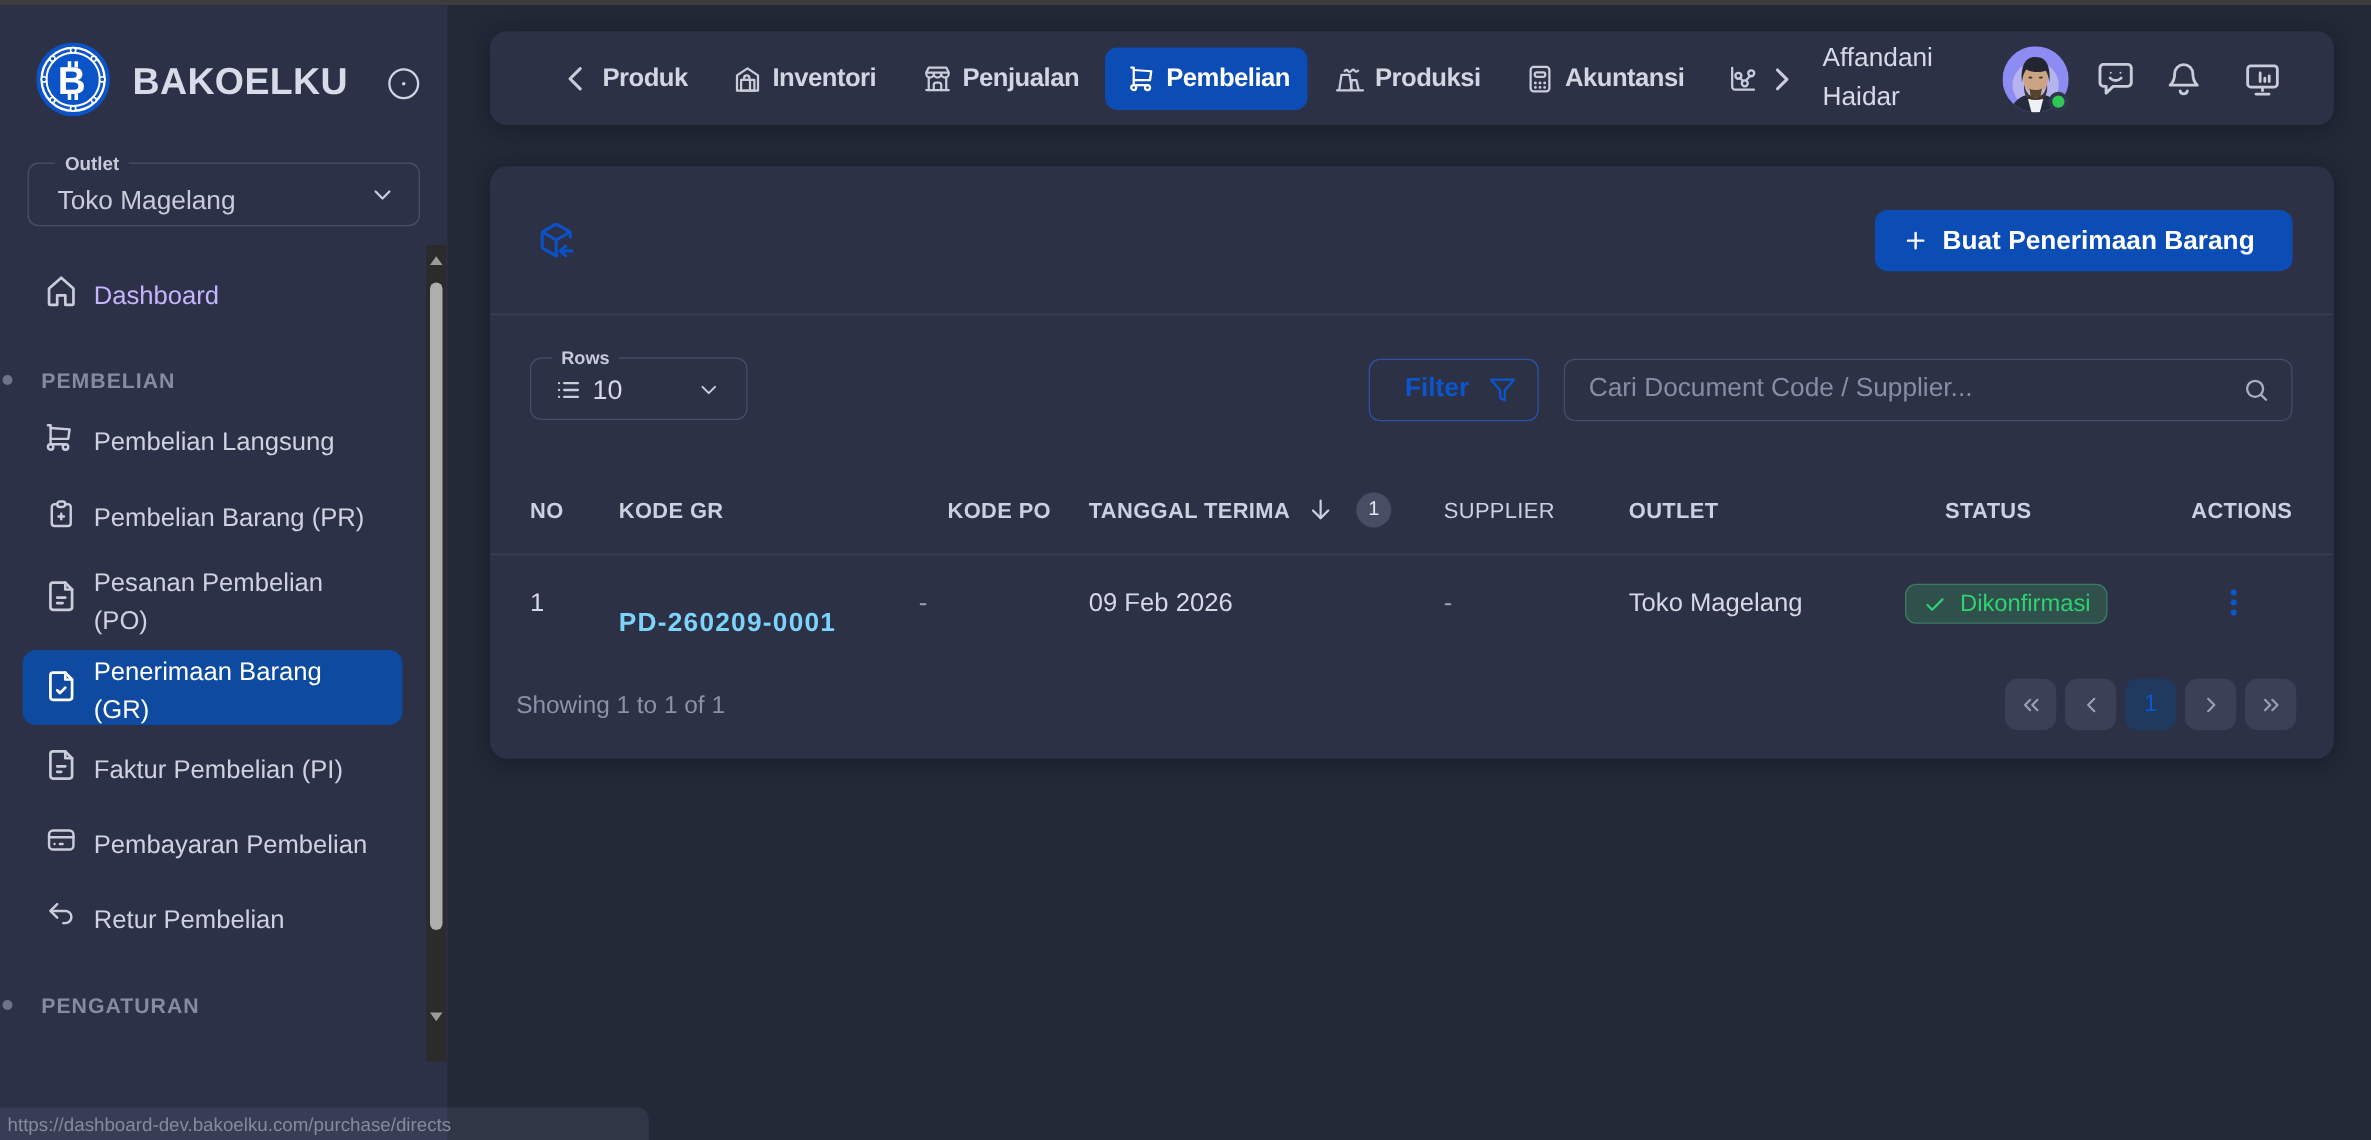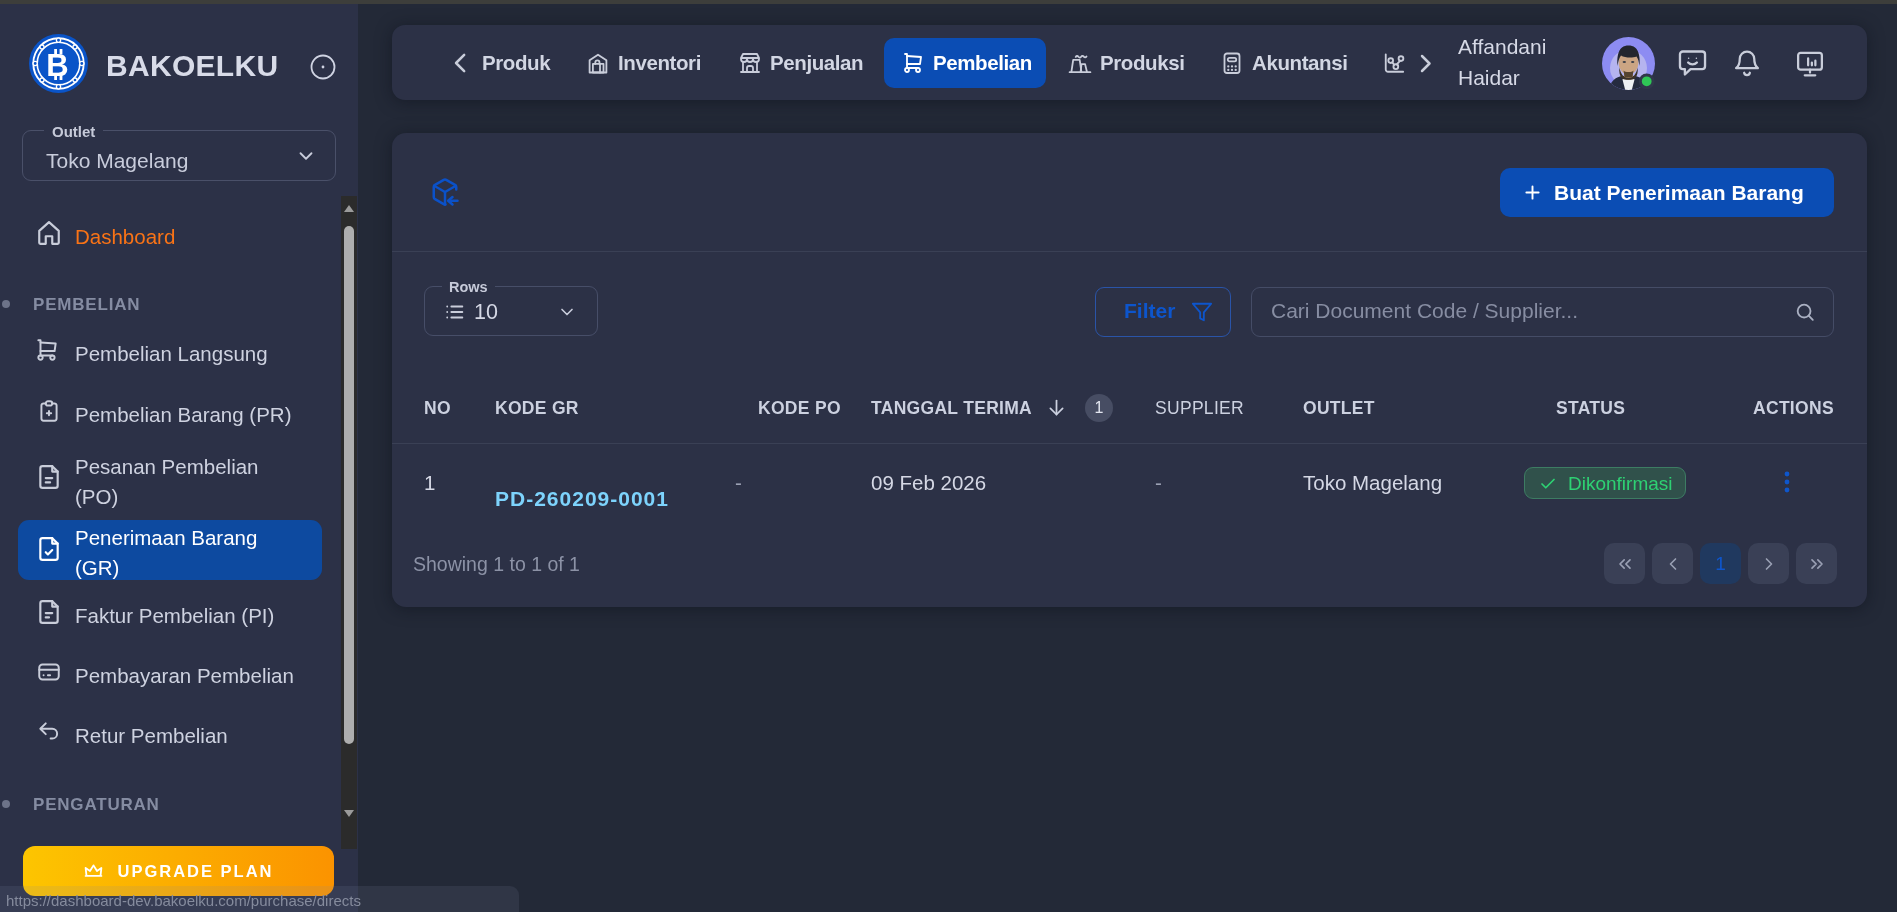--- a/index.html
+++ b/index.html
@@ -53,21 +53,21 @@
       <svg width="22" height="22" viewBox="0 0 24 24" fill="none" stroke="#c8ccdb" stroke-width="2" stroke-linecap="round" stroke-linejoin="round">
           <path d="m6 9 6 6 6-6"></path>
         </svg>
     </div>
 
     <div class="abs ico" style="left:36px;top:216px;">
       <svg width="26" height="26" viewBox="0 0 24 24" fill="none" stroke="currentColor" stroke-width="2" stroke-linecap="round" stroke-linejoin="round">
           <path d="m3 10 9-8 9 8v11a1 1 0 0 1-1 1h-5v-7h-6v7H4a1 1 0 0 1-1-1z"></path>
         </svg>
     </div>
-    <div class="abs" style="left:75px;top:221px;font-size:20.5px;color:#f97316;">Dashboard</div>
+    <div class="abs" style="left:75px;top:221px;font-size:20.5px;color:#c4b5fd;">Dashboard</div>
 
     <div class="abs" style="left:2px;top:296px;width:8px;height:8px;border-radius:50%;background:#6d7389;"></div>
     <div class="abs" style="left:33px;top:291px;font-size:17px;font-weight:bold;color:#858ca2;letter-spacing:0.8px;">PEMBELIAN</div>
 
     <div class="abs ico" style="left:34px;top:333px;">
       <svg width="26" height="26" viewBox="0 0 24 24" fill="none" stroke="currentColor" stroke-width="1.8" stroke-linecap="round" stroke-linejoin="round">
           <circle cx="6" cy="19" r="2"></circle>
           <circle cx="17" cy="19" r="2"></circle>
           <path d="M17 17H6V3H4"></path>
           <path d="m6 5 14 1-1 7H6"></path>
@@ -131,26 +131,20 @@
 
     <div class="abs" style="left:2px;top:796px;width:8px;height:8px;border-radius:50%;background:#6d7389;"></div>
     <div class="abs" style="left:33px;top:791px;font-size:17px;font-weight:bold;color:#858ca2;letter-spacing:0.8px;">PENGATURAN</div>
 
     <div class="abs" style="left:341px;top:192px;width:16px;height:653px;background:#2b2b2b;">
       <div class="abs" style="left:3px;top:9px;width:0;height:0;border-left:5px solid transparent;border-right:5px solid transparent;border-bottom:7px solid #9b9b9b;"></div>
       <div class="abs" style="left:3px;top:30px;width:10px;height:518px;background:#aeaeae;border-radius:6px;"></div>
       <div class="abs" style="left:3px;top:614px;width:0;height:0;border-left:5px solid transparent;border-right:5px solid transparent;border-top:7px solid #9b9b9b;"></div>
     </div>
 
-    <div class="abs" style="left:23px;top:842px;width:311px;height:50px;border-radius:12px;background:linear-gradient(90deg,#fdc500,#fb9300);display:flex;align-items:center;justify-content:center;">
-      <svg width="21" height="21" viewBox="0 0 24 24" fill="none" stroke="#ffffff" stroke-width="2.1" stroke-linecap="round" stroke-linejoin="round" style="margin-right:13px;">
-          <path d="M3 17h18M4 17 3 8l5 3.5L12 5l4 6.5L21 8l-1 9"></path>
-        </svg>
-      <span style="font-size:16.5px;font-weight:bold;color:#ffffff;letter-spacing:2px;">UPGRADE PLAN</span>
-    </div>
 
   </div>
   <div class="abs" style="left:0px;top:886px;width:519px;height:26px;background:rgba(130,138,160,0.14);border-top-right-radius:9px;"></div>
   <div class="abs" style="left:6px;top:892px;font-size:15px;color:#858b9d;white-space:nowrap;">https://dashboard-dev.bakoelku.com/purchase/directs</div>
 
   <div class="abs" style="left:392px;top:25px;width:1475px;height:75px;background:#2c3146;border-radius:13px;box-shadow:0 2px 16px rgba(12,15,26,0.5);"></div>
 
   <div class="abs ico" style="left:449px;top:50px;">
     <svg width="26" height="26" viewBox="0 0 24 24" fill="none" stroke="currentColor" stroke-width="2.3" stroke-linecap="round" stroke-linejoin="round">
         <path d="m14 19.5-7.5-7.5L14 4.5"></path>

